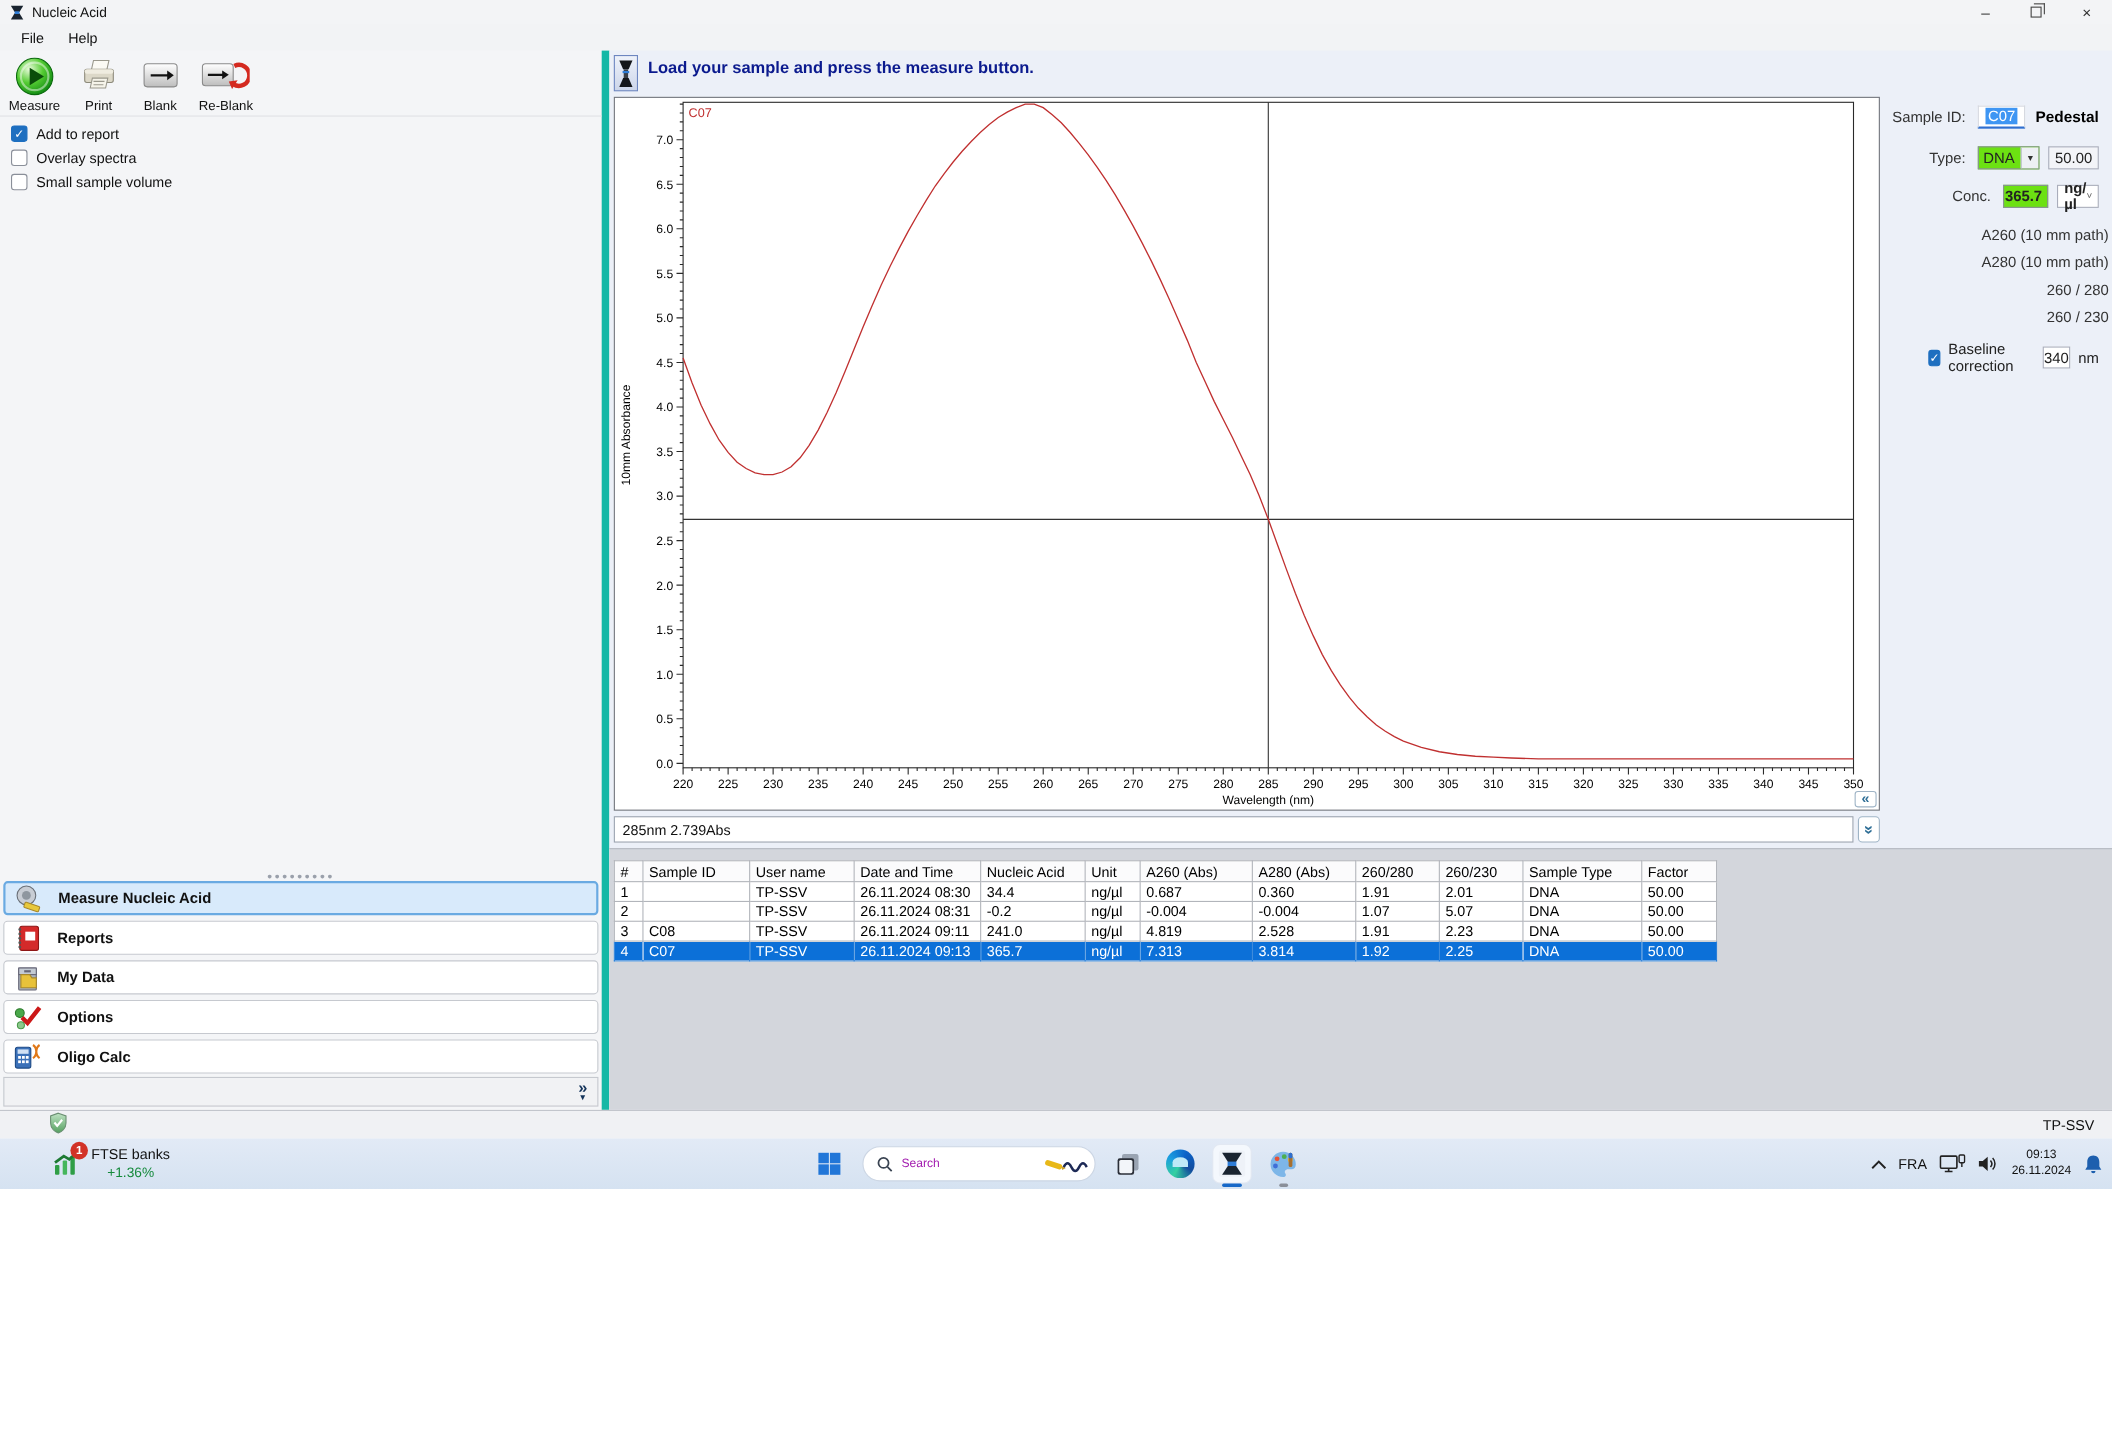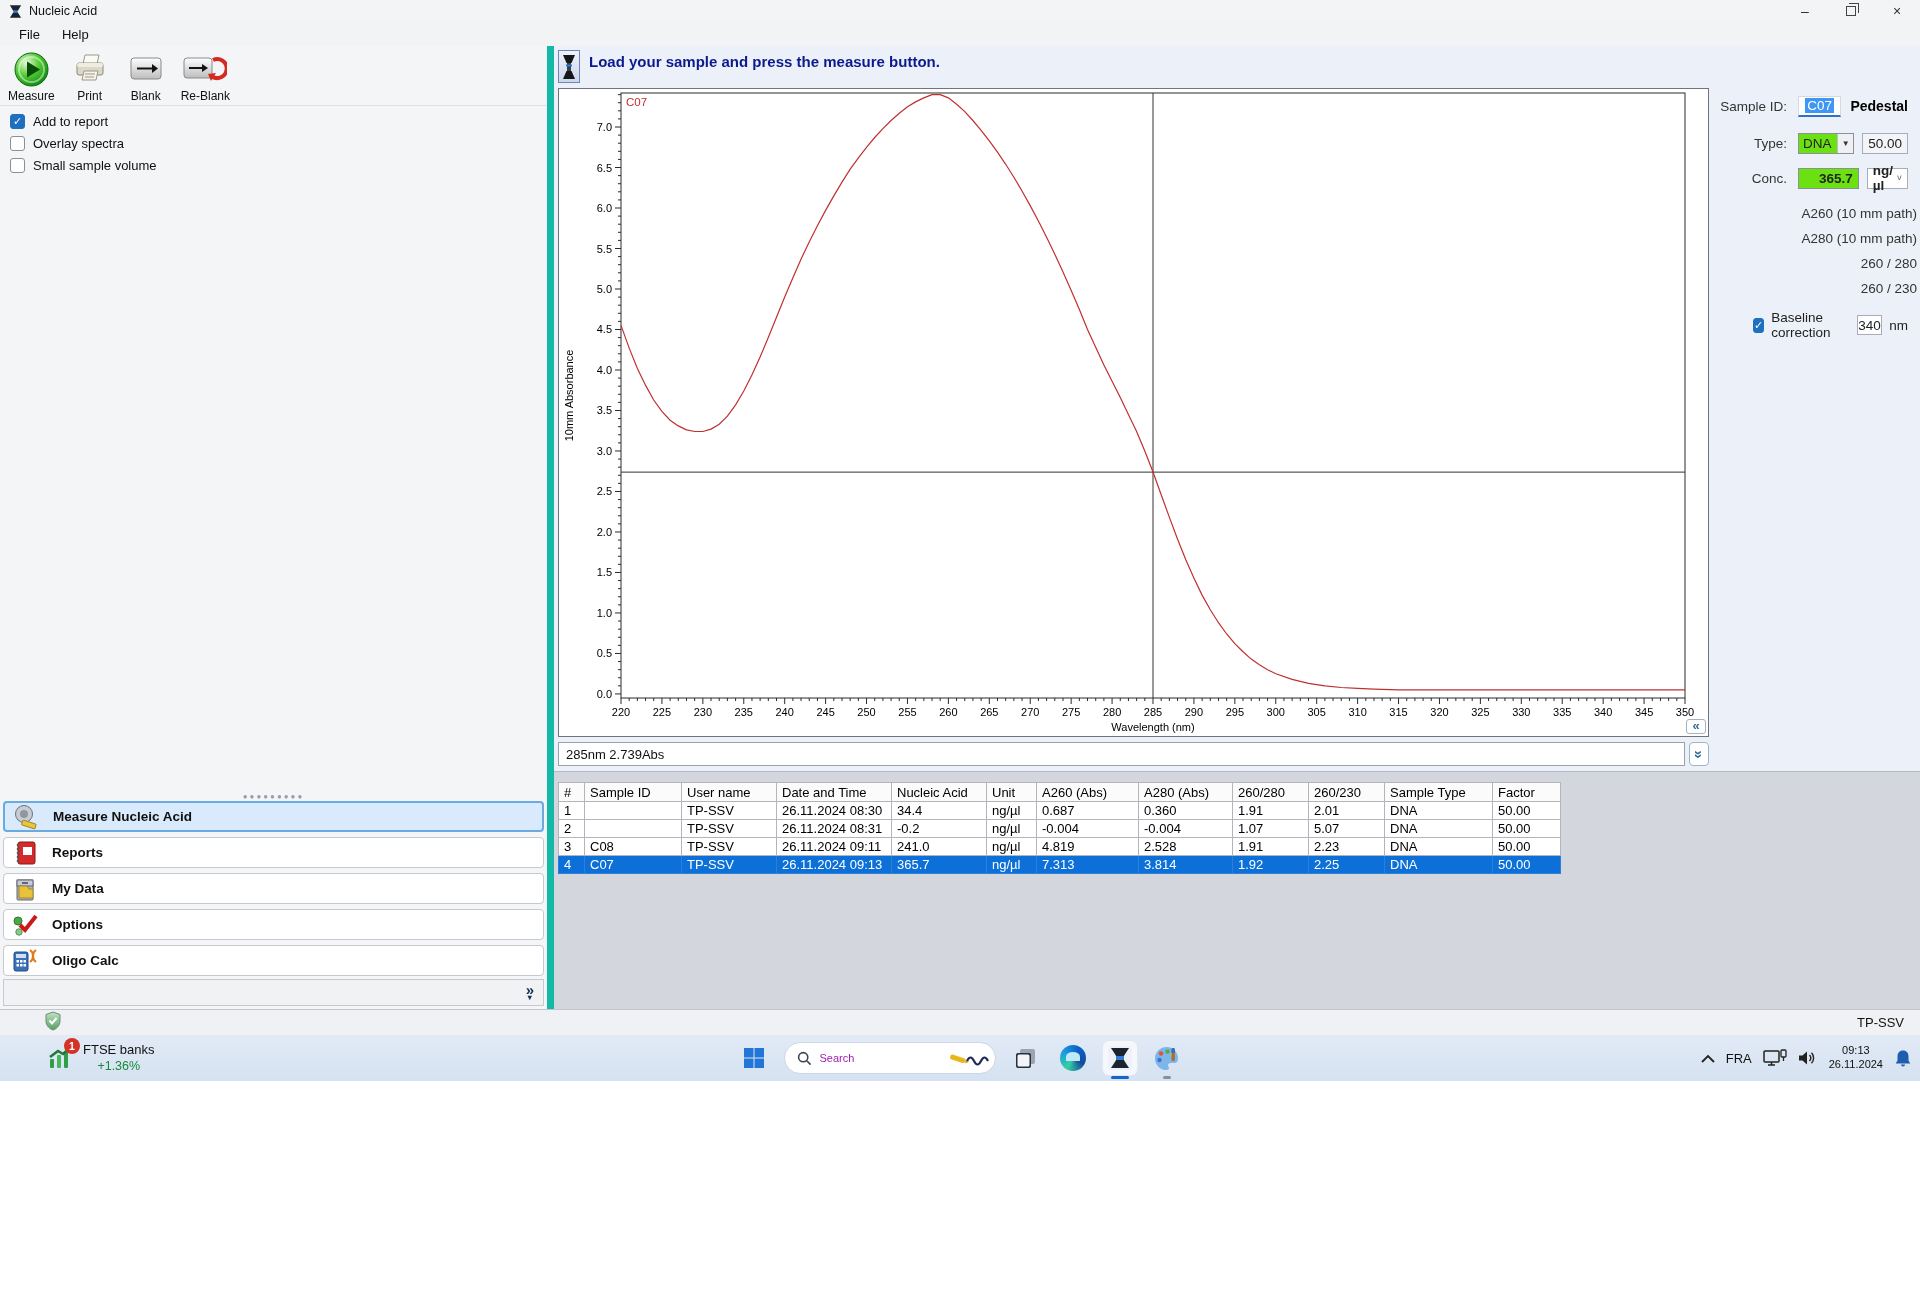--- a/index.html
+++ b/index.html
@@ -568,21 +568,21 @@
             <div class="rp-row" style="top:44px;">
               <span class="rp-label">Type:</span>
               <span class="green-select">
                 <span class="txt">DNA</span>
                 <span class="dd-arrow">▼</span>
               </span>
               <span class="plain-field">
                   <span>50.00</span>
                 </span>
             </div>
-            <div class="rp-row" style="top:79px;">
+            <div class="rp-row" style="top:79px;margin-left:23px;">
               <span class="rp-label">Conc.</span>
               <span class="green-value">365.7</span>
               <span class="unit-select">
                 <span>ng/µl</span>
                 <span class="chev">˅</span>
               </span>
             </div>
             <div id="rp-metrics">
                 <div class="rp-row" style="top: 114px;">
                   <span class="metric-label">A260 (10 mm path)</span>

